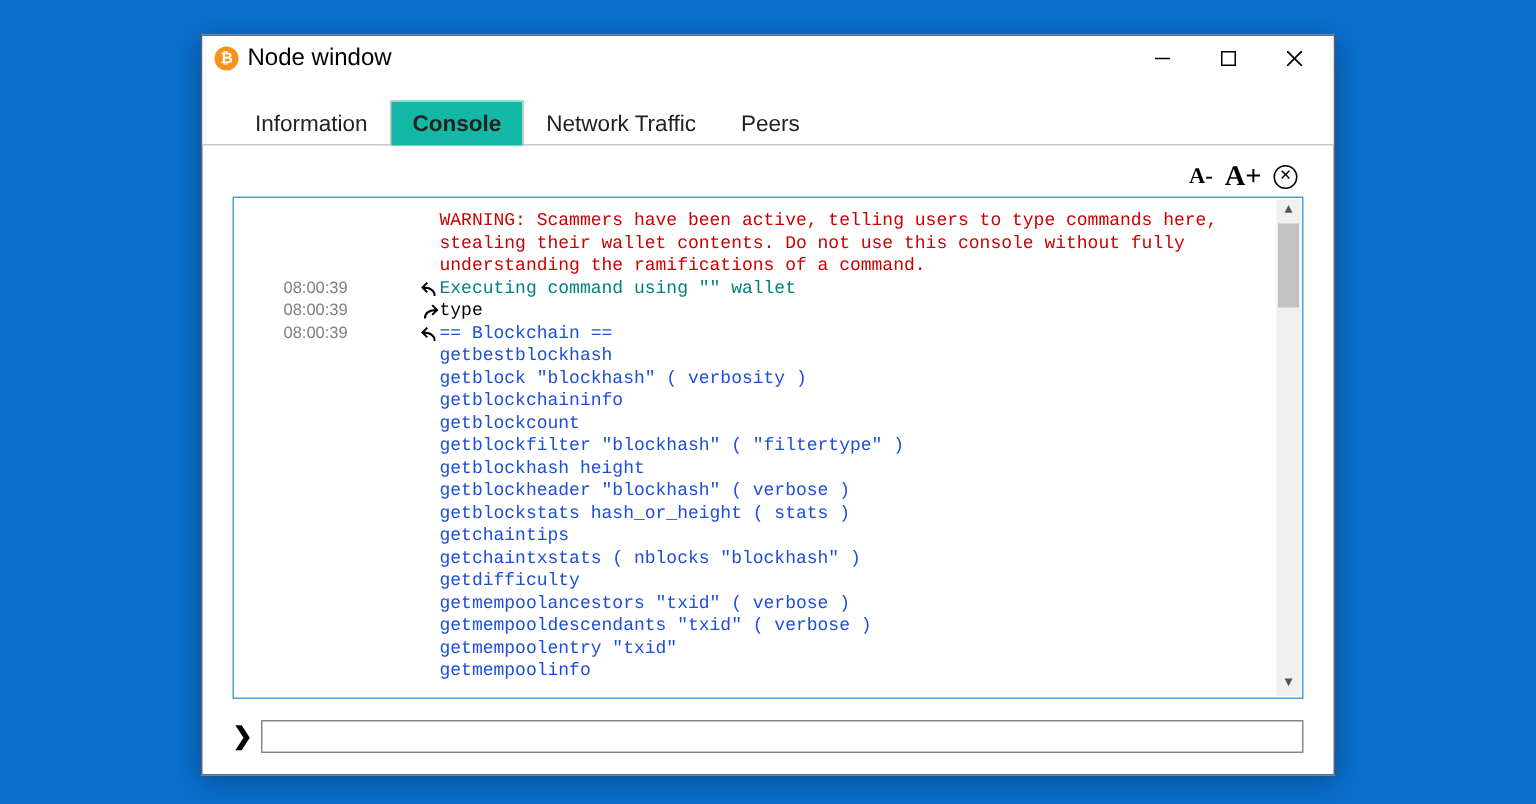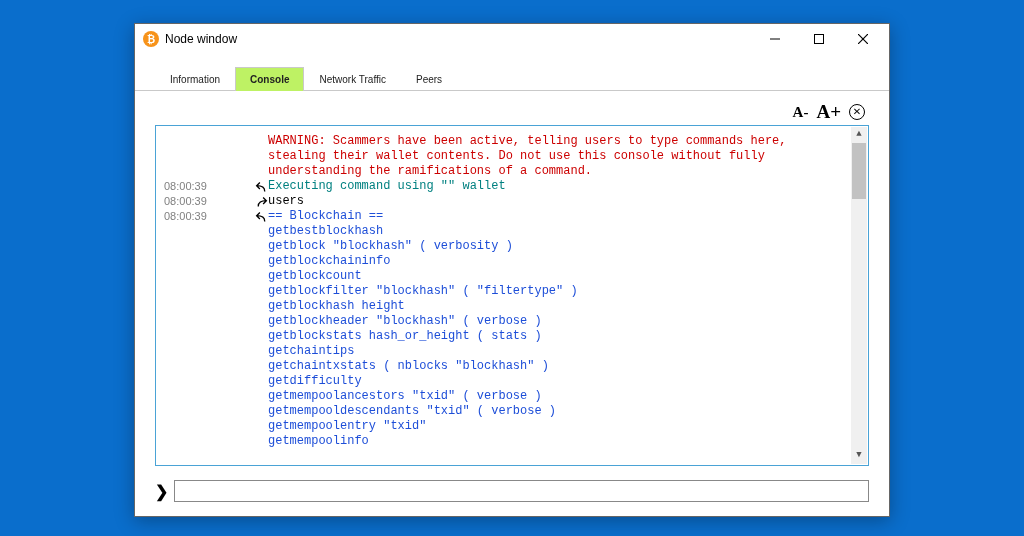--- a/index.html
+++ b/index.html
@@ -33,49 +33,49 @@
   }
   .app-icon {
     width: 16px; height: 16px;
     border-radius: 50%;
     background: #f7931a;
     display: flex;
     align-items: center; justify-content: center;
     font-size: 10px; font-weight: bold; color: #fff;
     margin-right: 6px;
   }
-  .title-text { font-size: 12px; color: #000; }
+  .title-text { font-size: 16px; color: #000; }
   .spacer { flex: 1; }
   .win-controls { display: flex; }
   .win-btn {
     width: 44px; height: 28px;
     display: flex; align-items: center; justify-content: center;
     font-size: 12px;
   }
   .win-btn svg { display: block; }
   .tabbar {
     display: flex;
     padding: 12px 20px 0 20px;
     background: #fff;
     border-bottom: 1px solid #c9c9c9;
     gap: 0;
   }
   .tab {
     padding: 6px 14px 6px 14px;
-    font-size: 10px;
+    font-size: 15px;
     color: #222;
     border: 1px solid transparent;
     border-bottom: none;
     position: relative;
     top: 1px;
     background: transparent;
   }
   .tab.active {
     border-color: #c9c9c9;
-    background: #bef264;
+    background: #14b8a6;
     font-weight: 600;
   }
   .console-area {
     flex: 1;
     margin: 8px 20px 6px 20px;
     display: flex;
     flex-direction: column;
     min-height: 0;
   }
   .toolbar {
@@ -110,20 +110,21 @@
     overflow: hidden;
     font-family: "Consolas", "Courier New", monospace;
     font-size: 12px;
     line-height: 1.25;
   }
   .output-scroll {
     position: absolute;
     inset: 0;
     padding: 8px 20px 6px 8px;
     overflow: hidden;
+    margin-left: 25px;
   }
   .scrollbar {
     position: absolute;
     right: 1px; top: 1px;
     width: 16px; height: calc(100% - 2px);
     background: #f0f0f0;
     display: flex; flex-direction: column;
     align-items: center;
   }
   .scroll-arrow {
@@ -248,21 +249,21 @@
           <div class="msg teal">Executing command using "" wallet</div>
         </div>
 
         <div class="row">
           <div class="ts">08:00:39</div>
           <div class="icon-cell" style="justify-content:flex-end">
             <svg class="arrow-icon" viewBox="0 0 16 16">
                 <path d="M10 3 L14 7 L10 11 M14 7 Q4 7 4 14" fill="none" stroke="#000" stroke-width="1.6"></path>
               </svg>
           </div>
-          <div class="msg cmd">users</div>
+          <div class="msg cmd">type</div>
         </div>
 
         <div class="row">
           <div class="ts">08:00:39</div>
           <div class="icon-cell" style="justify-content:flex-end">
             <svg class="arrow-icon" viewBox="0 0 16 16">
                 <path d="M6 3 L2 7 L6 11 M2 7 Q12 7 12 14" fill="none" stroke="#000" stroke-width="1.6"></path>
               </svg>
           </div>
           <div class="msg body">== Blockchain ==

